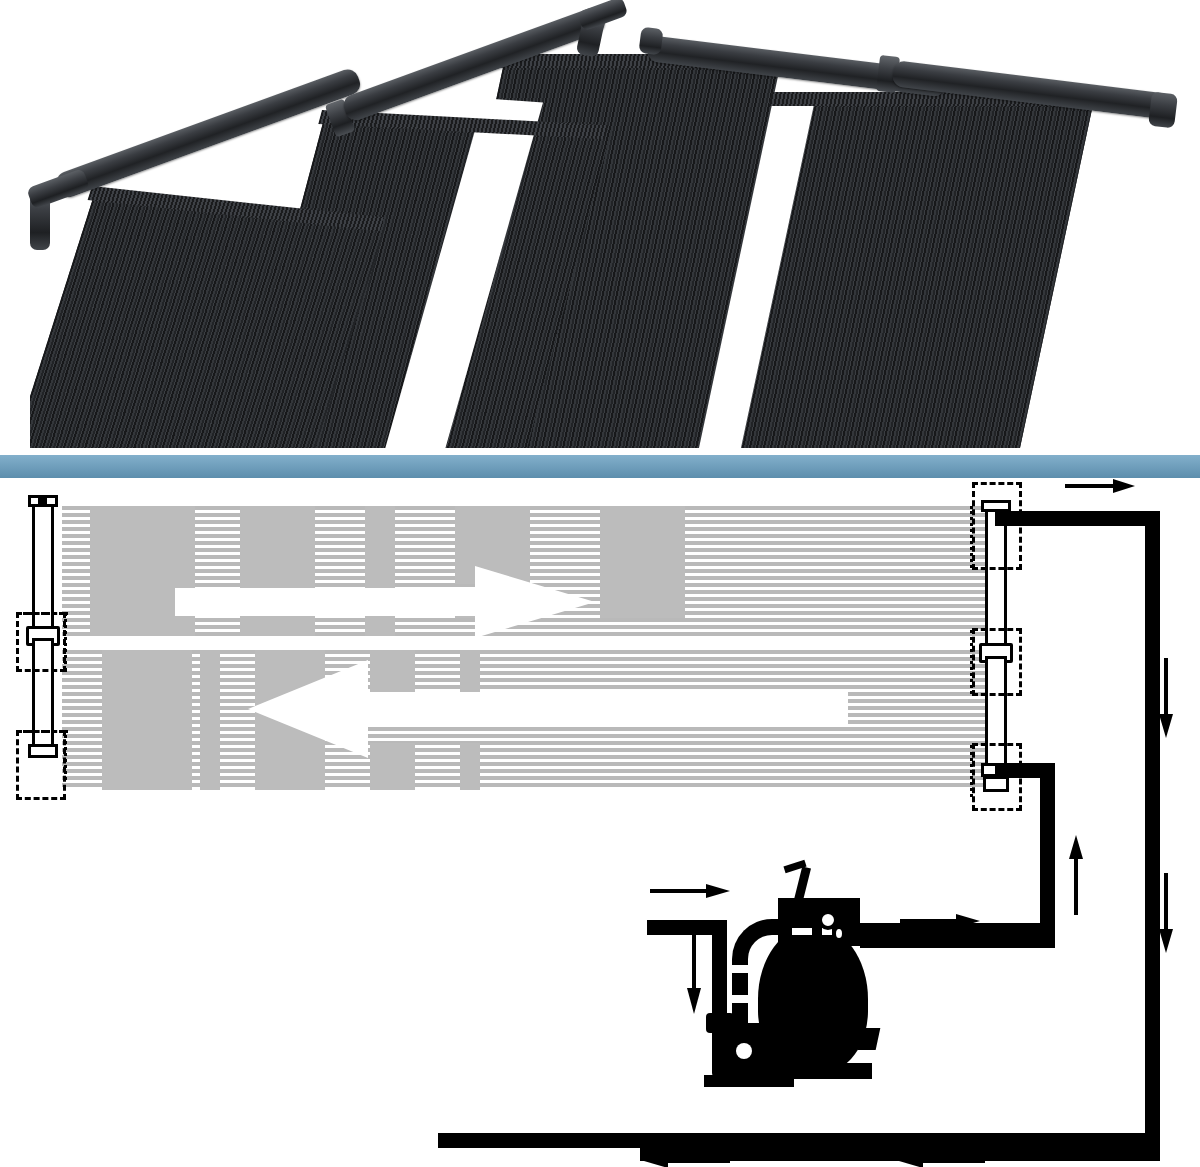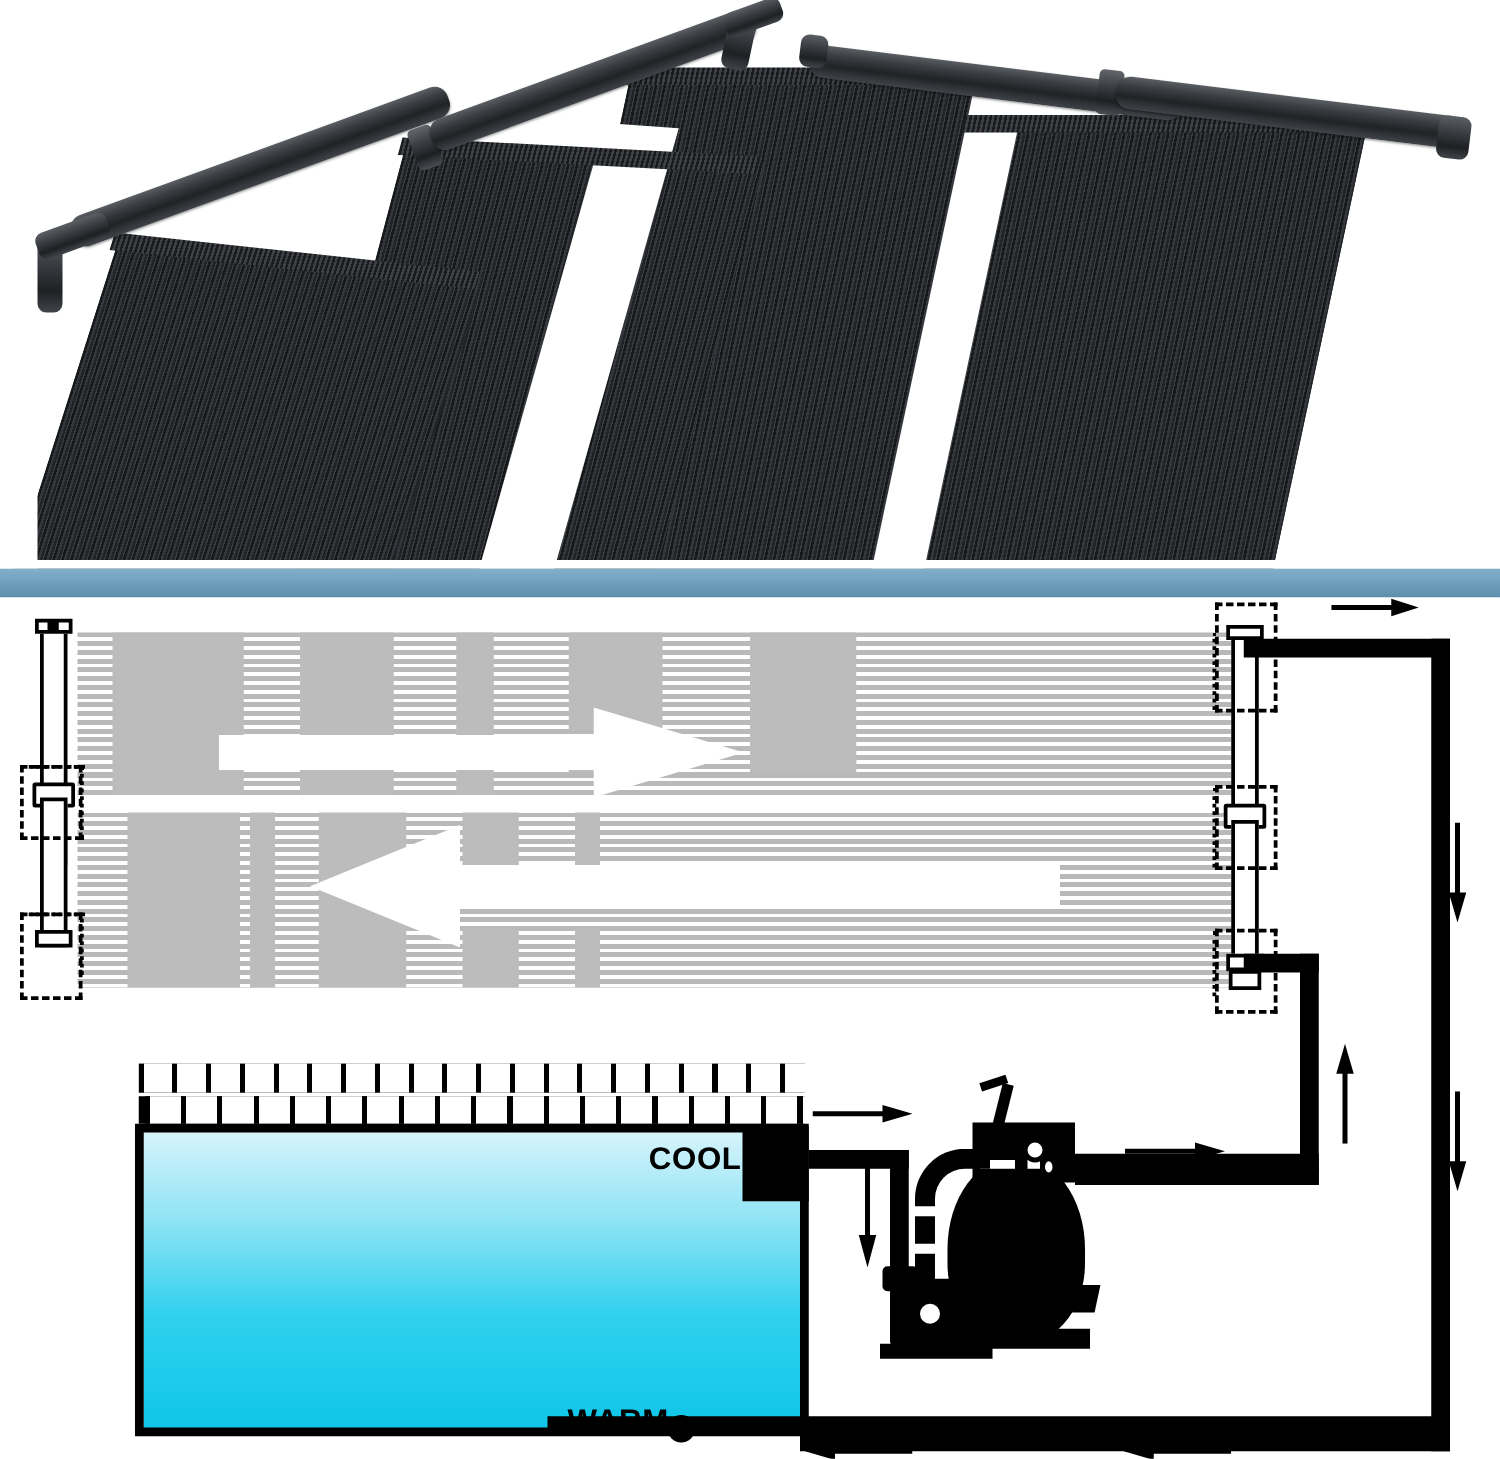--- a/index.html
+++ b/index.html
@@ -201,43 +201,20 @@
     </svg>
     <svg class="tarrow" style="left:1158px;top:395px;width:16px;height:80px;" viewBox="0 0 16 80">
       <line x1="8" y1="0" x2="8" y2="60" stroke="#000" stroke-width="4"></line>
       <polygon points="1,56 8,80 15,56" fill="#000"></polygon>
     </svg>
     <svg class="tarrow" style="left:1068px;top:355px;width:16px;height:82px;" viewBox="0 0 16 82">
       <line x1="8" y1="82" x2="8" y2="22" stroke="#000" stroke-width="4"></line>
       <polygon points="1,26 8,2 15,26" fill="#000"></polygon>
     </svg>
 
-    <div id="pool" style="left:104px;top:373px;width:540px;height:298px;">
-
-      <div class="coping" style="left:7px;top:0px;width:533px;height:23px;">
-        <div class="blk" style="left:0;top:0;width:533px;height:23px;"></div>
-        <div style="position:absolute;left:0;top:0;width:533px;height:23px;
-             background-image:repeating-linear-gradient(90deg,#000 0 4px,#fff 4px 27px);"></div>
-      </div>
-      <div class="coping" style="left:7px;top:26px;width:533px;height:22px;">
-        <div class="blk" style="left:0;top:0;width:533px;height:22px;"></div>
-        <div style="position:absolute;left:5px;top:0;width:528px;height:22px;
-             background-image:repeating-linear-gradient(90deg,#000 0 4px,#fff 4px 29px);"></div>
-      </div>
-
-      <div class="poolwater" style="left:11px;top:53px;width:525px;height:240px;"></div>
-      <div class="poolframe" style="left:4px;top:48px;width:539px;height:250px;"></div>
-
-      <div class="skimmer" style="left:490px;top:50px;width:53px;height:60px;"></div>
-
-      <div class="lbl" style="left:415px;top:62px;font-size:25px;">COOL</div>
-      <div class="lbl" style="left:350px;top:272px;font-size:25px;">WARM</div>
-
-      <div class="blk" style="left:430px;top:281px;width:22px;height:22px;border-radius:50%;"></div>
-    </div>
 
     <div class="pipe" style="left:438px;top:655px;width:720px;height:15px;"></div>
 
     <div class="pipe" style="left:647px;top:442px;width:80px;height:15px;"></div>
     <div class="pipe" style="left:712px;top:442px;width:15px;height:135px;"></div>
     <div class="pipe" style="left:712px;top:562px;width:75px;height:15px;"></div>
 
     <svg class="tarrow" style="left:650px;top:405px;width:80px;height:16px;" viewBox="0 0 80 16">
       <line x1="0" y1="8" x2="60" y2="8" stroke="#000" stroke-width="4"></line>
       <polygon points="56,1 80,8 56,15" fill="#000"></polygon>

